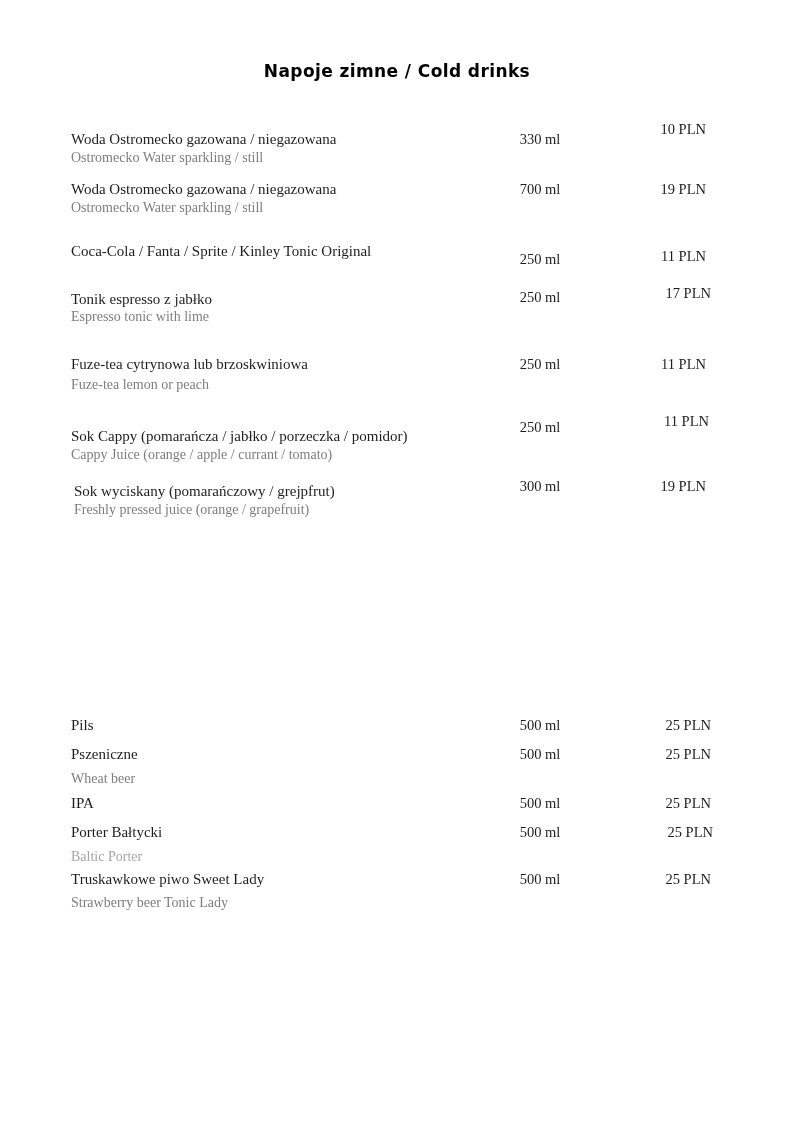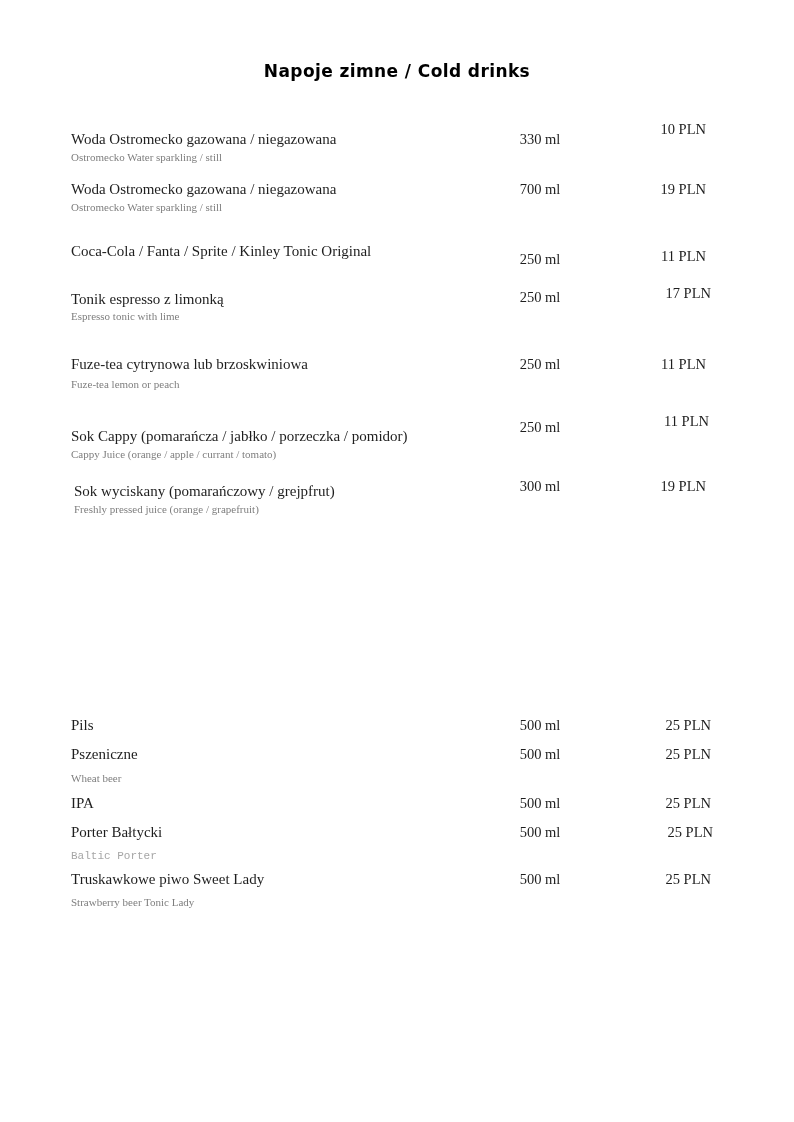--- a/index.html
+++ b/index.html
@@ -33,28 +33,27 @@
     position: absolute;
     left: 71px;
     font-size: 15px;
     line-height: 19px;
     color: var(--text, #1e1e1e);
     white-space: nowrap;
   }
   .sub {
     position: absolute;
     left: 71px;
-    font-size: 11px;
+    font-size: 14px;
     line-height: 19px;
     color: var(--subtitle, #7e7e7e);
     white-space: nowrap;
   }
   .sub.light {
     color: var(--subtitle_light, #a6a6a6);
-    font-family: Liberation Mono, monospace;
   }
   .vol {
     position: absolute;
     left: 508px;
     width: 64px;
     text-align: center;
     font-size: 14.5px;
     line-height: 19px;
     color: var(--text, #1e1e1e);
     white-space: nowrap;
@@ -91,21 +90,21 @@
     <div class="price" style="top:180px">19 PLN</div>
   </div>
 
   <div>
     <div class="name" style="top:242px">Coca-Cola / Fanta / Sprite / Kinley Tonic Original</div>
     <div class="vol" style="top:250px">250 ml</div>
     <div class="price" style="top:247px">11 PLN</div>
   </div>
 
   <div>
-    <div class="name" style="top:290px">Tonik espresso z limonką</div>
+    <div class="name" style="top:290px">Tonik espresso z jabłko</div>
     <div class="sub" style="top:307px">Espresso tonic with lime</div>
     <div class="vol" style="top:288px">250 ml</div>
     <div class="price" style="top:284px; width:95px">17 PLN</div>
   </div>
 
   <div>
     <div class="name" style="top:355px">Fuze-tea cytrynowa lub brzoskwiniowa</div>
     <div class="sub" style="top:375px">Fuze-tea lemon or peach</div>
     <div class="vol" style="top:355px">250 ml</div>
     <div class="price" style="top:355px">11 PLN</div>

